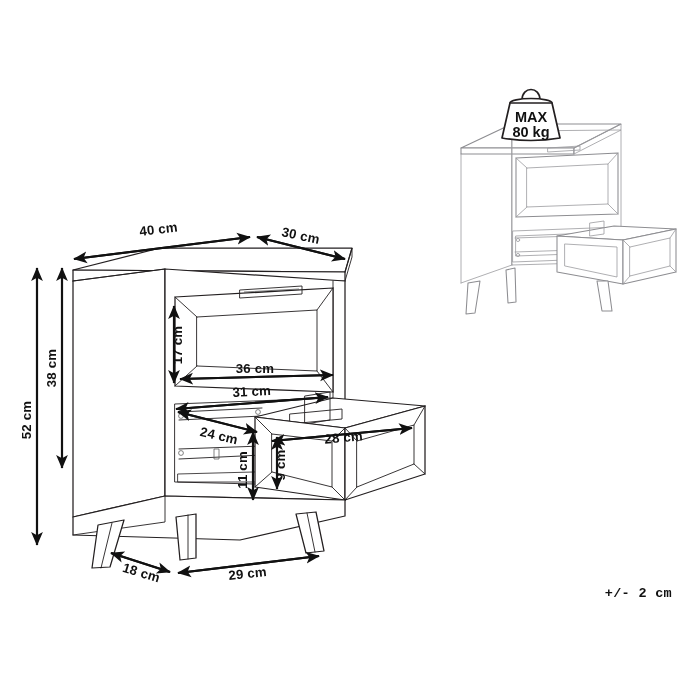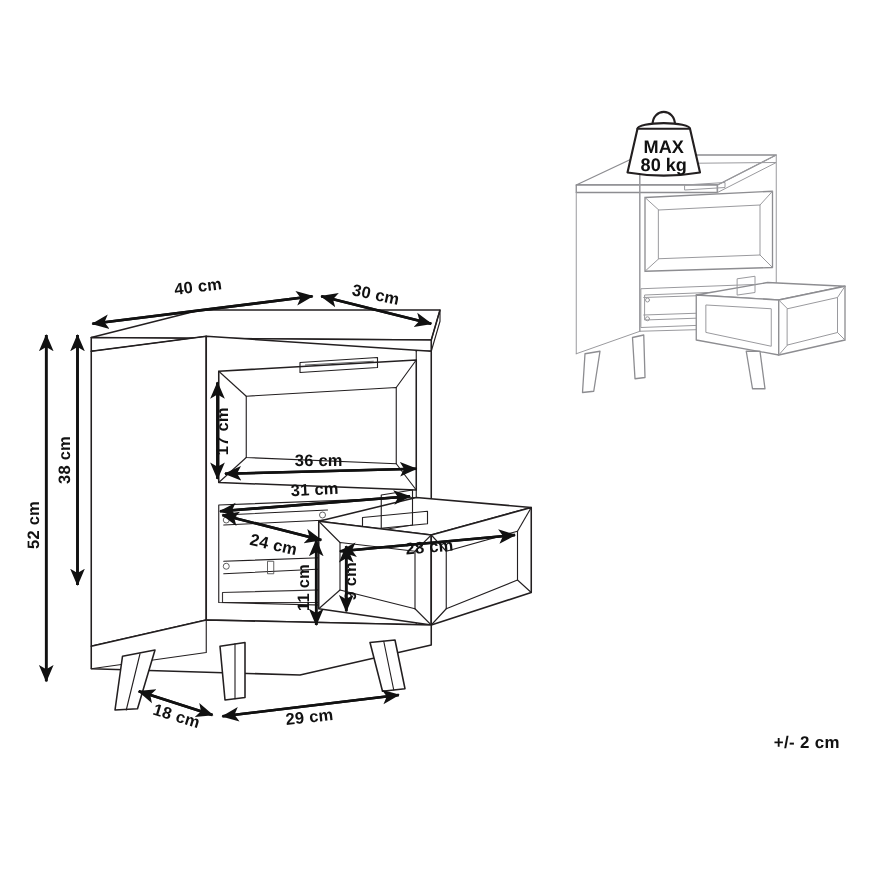--- a/index.html
+++ b/index.html
@@ -82,21 +82,21 @@
     font-family: "Liberation Sans", sans-serif;
     font-weight: bold;
     font-size: 14.5px;
     fill: #111111;
     text-anchor: middle;
   }
   .tolerance {
     position: absolute;
     right: 28px;
     top: 586px;
-    font-family: Liberation Sans, sans-serif;
+    font-family: Liberation Mono, monospace;
     font-weight: bold;
     font-size: 13.5px;
     color: #111111;
     letter-spacing: 0.3px;
   }
 </style>
 </head>
 <body>
 
 <div id="stage">

